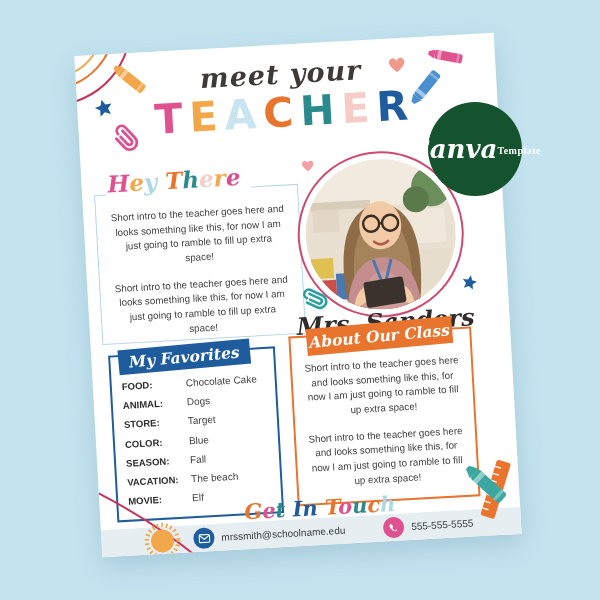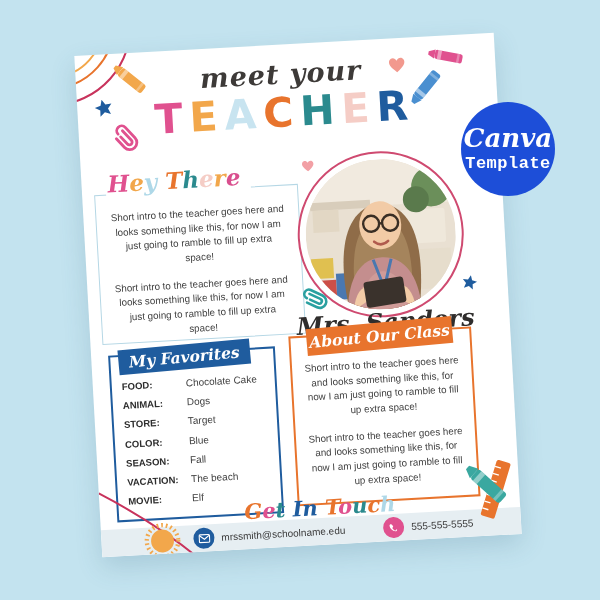--- a/index.html
+++ b/index.html
@@ -70,25 +70,25 @@
     font-size:21px;white-space:pre;}
   .footer-strip{position:absolute;left:0;right:0;bottom:0;height:27px;
     background:#e6eef2;display:flex;align-items:center;padding-left:92px;gap:38px;}
   .contact{display:flex;align-items:center;gap:7px;}
   .badge-circle{width:21px;height:21px;border-radius:50%;display:flex;
     align-items:center;justify-content:center;flex:none;}
   .contact span{font-size:10px;color:#3a3a3a;}
 
   
   .canva-badge{position:absolute;left:428px;top:102px;width:94px;height:94px;
-    border-radius:50%;background:#1d4ed8;z-index:10;display:flex;flex-direction:column;
-    align-items:center;justify-content:center;color:#fff;margin-left:33px;}
+    border-radius:50%;background:#14532d;z-index:10;display:flex;flex-direction:row;
+    align-items:center;justify-content:center;color:#fff;}
   .canva-script{font-family:"DejaVu Serif",serif;font-style:italic;font-weight:bold;
     font-size:26px;line-height:1;}
-  .canva-sub{font-family:Liberation Mono, monospace;font-weight:bold;font-size:17px;
+  .canva-sub{font-family:Liberation Serif, serif;font-weight:bold;font-size:10px;
     margin-top:3px;letter-spacing:.5px;}
 </style>
 </head>
 <body>
 
 <div class="stage">
 
   <div class="paper">
 
     <svg class="dec" style="left:-36px;top:-42px;" width="140" height="140" viewBox="0 0 140 140">

